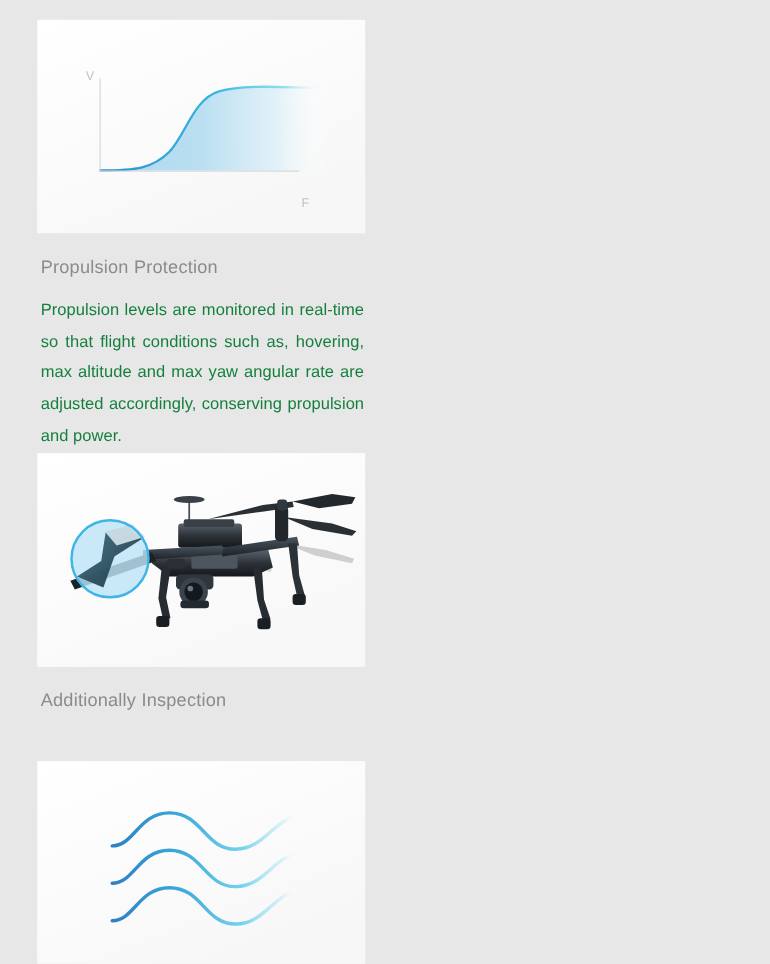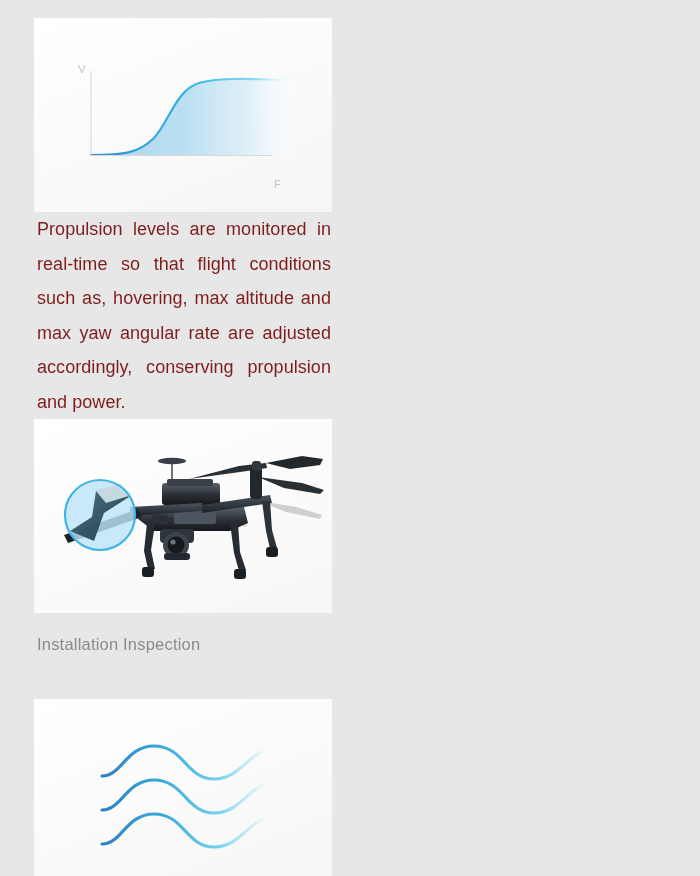--- a/index.html
+++ b/index.html
@@ -51,23 +51,23 @@
   }
   .f-title {
     font-size: 16.5px;
     color: #8b8b8b;
     font-weight: 400;
     letter-spacing: 0.2px;
     margin: 22px 0 14px 3px;
     line-height: 1.2;
   }
   .f-body {
-    font-size: 18px;
+    font-size: 15px;
     line-height: 1.92;
-    color: #7f1d1d;
+    color: #15803d;
     text-align: justify;
     margin: 0 0 0 3px;
     padding-right: 1px;
     letter-spacing: 0.05px;
   }
 </style>
 </head>
 <body>
 
 <div class="page">
@@ -96,20 +96,21 @@
           </defs>
           <rect x="0" y="0" width="298" height="194" fill="url(#panelBg1)"></rect>
           <path d="M57,137 C90,137 105,135 120,120 C135,104 142,72 165,65 C190,58 230,62 262,62 L262,137 Z" fill="url(#curveFill)"></path>
           <path d="M57,137 C90,137 105,135 120,120 C135,104 142,72 165,65 C190,58 230,62 262,62" fill="none" stroke="url(#curveStroke)" stroke-width="2.1" stroke-linecap="round"></path>
           <line x1="57" y1="53" x2="57" y2="138" stroke="#d8d8d8" stroke-width="1.1"></line>
           <line x1="56" y1="137.5" x2="238" y2="137.5" stroke="#d8d8d8" stroke-width="1.1"></line>
           <text x="44" y="55" font-family="Liberation Sans, sans-serif" font-size="11.5" fill="#c3c3c3">V</text>
           <text x="240" y="170" font-family="Liberation Sans, sans-serif" font-size="11.5" fill="#c3c3c3">F</text>
         </svg>
       </div>
+      <div class="f-title">Propulsion Protection</div>
       <div class="f-body">Propulsion levels are monitored in real-time so that flight conditions such as, hovering, max altitude and max yaw angular rate are adjusted accordingly, conserving propulsion and power.</div>
     </div>
 
     <div class="feature">
       <div class="media">
         <svg viewBox="0 0 298 194" xmlns="http://www.w3.org/2000/svg">
           <defs>
             <linearGradient id="panelBg2" x1="0" y1="0" x2="0.6" y2="1">
               <stop offset="0" stop-color="#ffffff"></stop>
               <stop offset="1" stop-color="#f8f8f8"></stop>
@@ -177,21 +178,21 @@
           </g>
 
           <g>
             <circle cx="66" cy="96" r="35" fill="#bde4f7" fill-opacity="0.82"></circle>
             <path d="M36,112 L58,98 L62,72 L82,66 L95,78 L70,94 L60,122 Z" fill="url(#zoomArm)" opacity="0.92"></path>
             <path d="M62,72 L86,64 L98,76 L72,84 Z" fill="#d6e6ec" opacity="0.9"></path>
             <circle cx="66" cy="96" r="35" fill="none" stroke="#3fb4e6" stroke-width="2.2"></circle>
           </g>
         </svg>
       </div>
-      <div class="f-title">Installation Inspection</div>
+      <div class="f-title">Additionally Inspection</div>
     </div>
 
     <div class="feature row2">
       <div class="media">
         <svg viewBox="0 0 298 194" xmlns="http://www.w3.org/2000/svg">
           <defs>
             <linearGradient id="waveGrad" x1="0" y1="0" x2="1" y2="0">
               <stop offset="0" stop-color="#2f7fc4"></stop>
               <stop offset="0.35" stop-color="#39a8d8"></stop>
               <stop offset="0.7" stop-color="#73d2ec"></stop>

